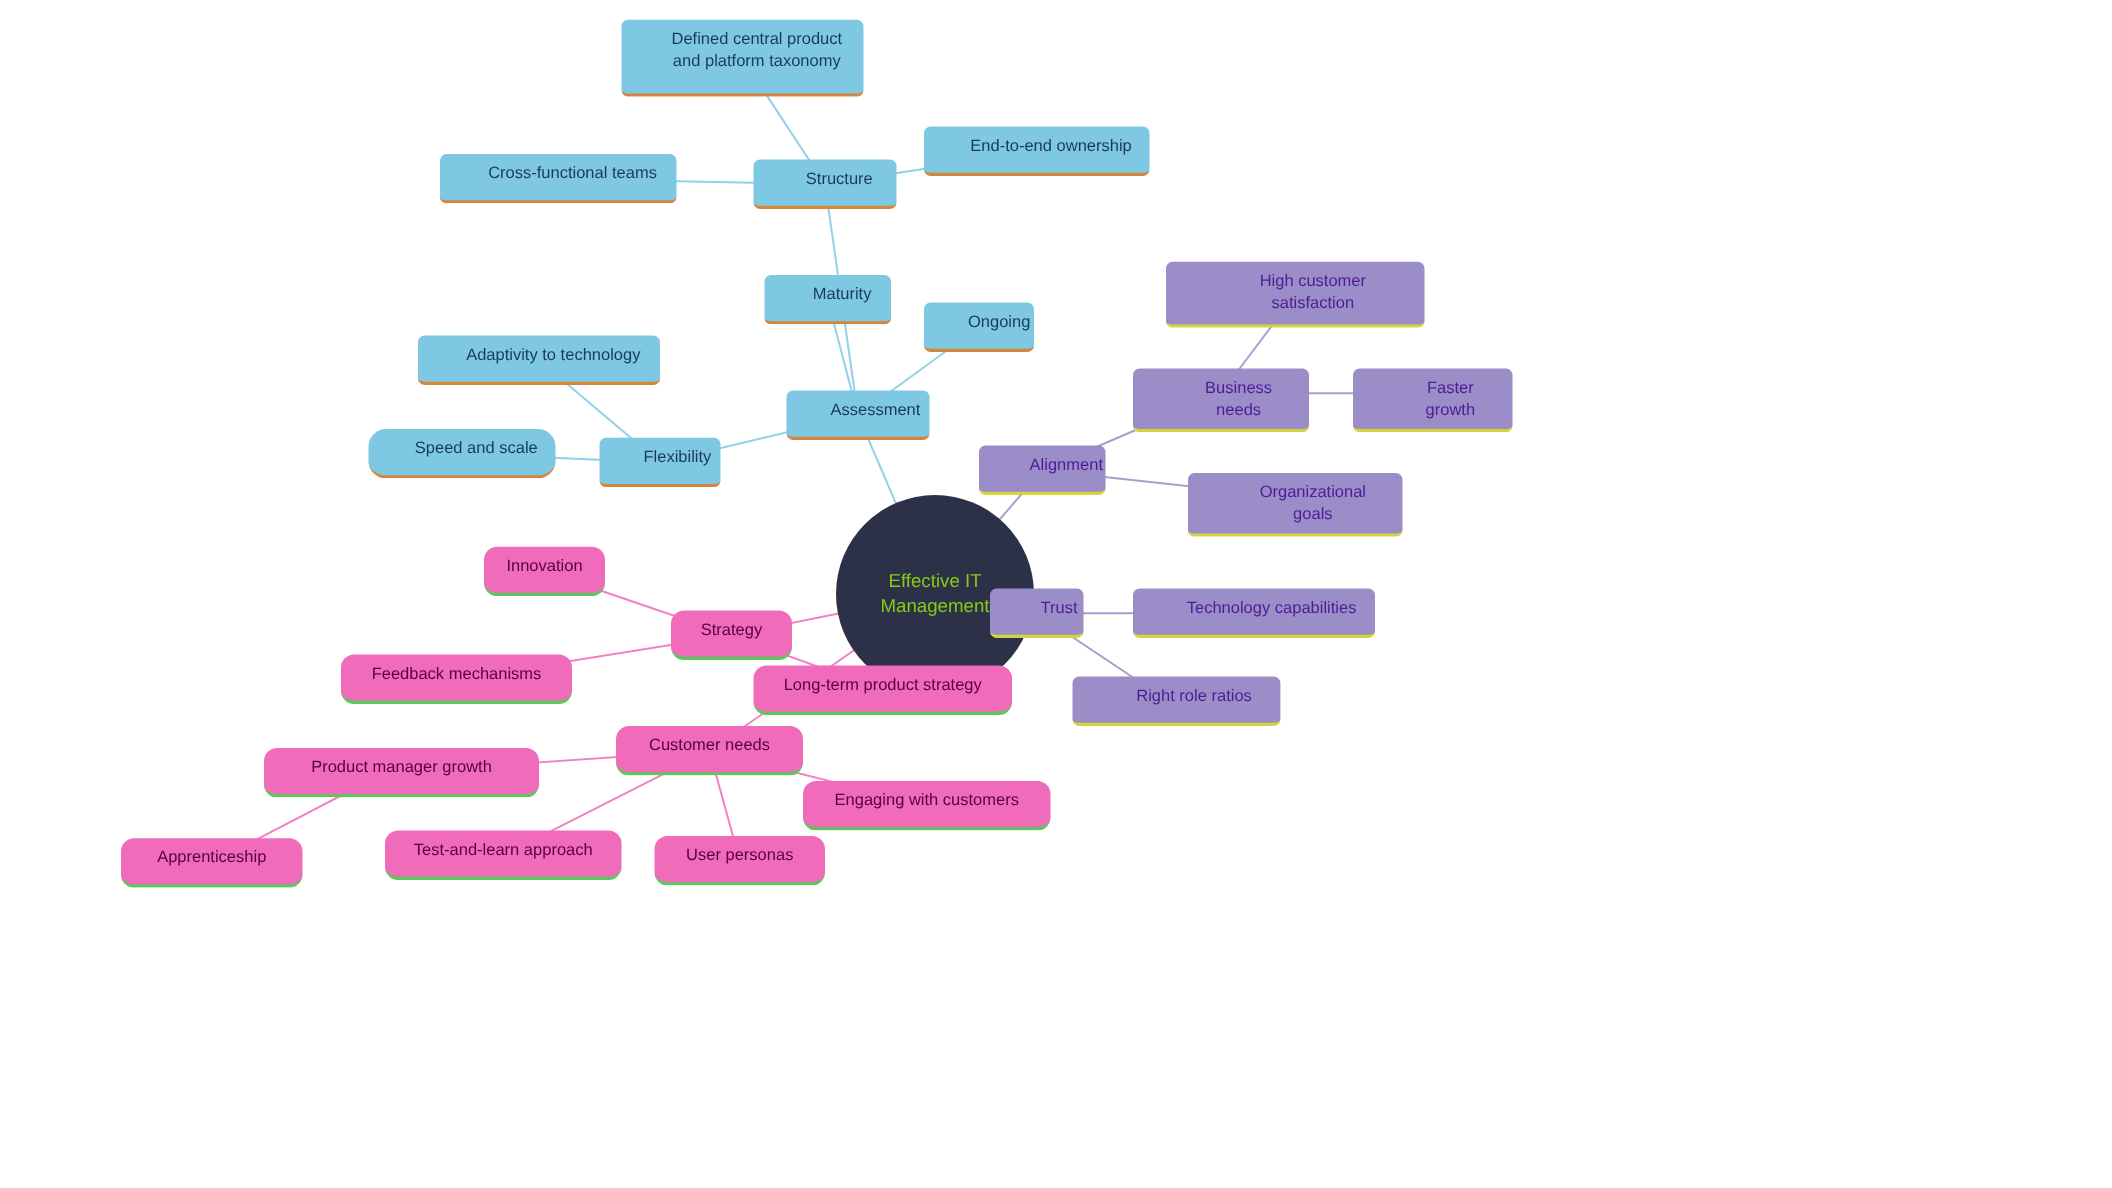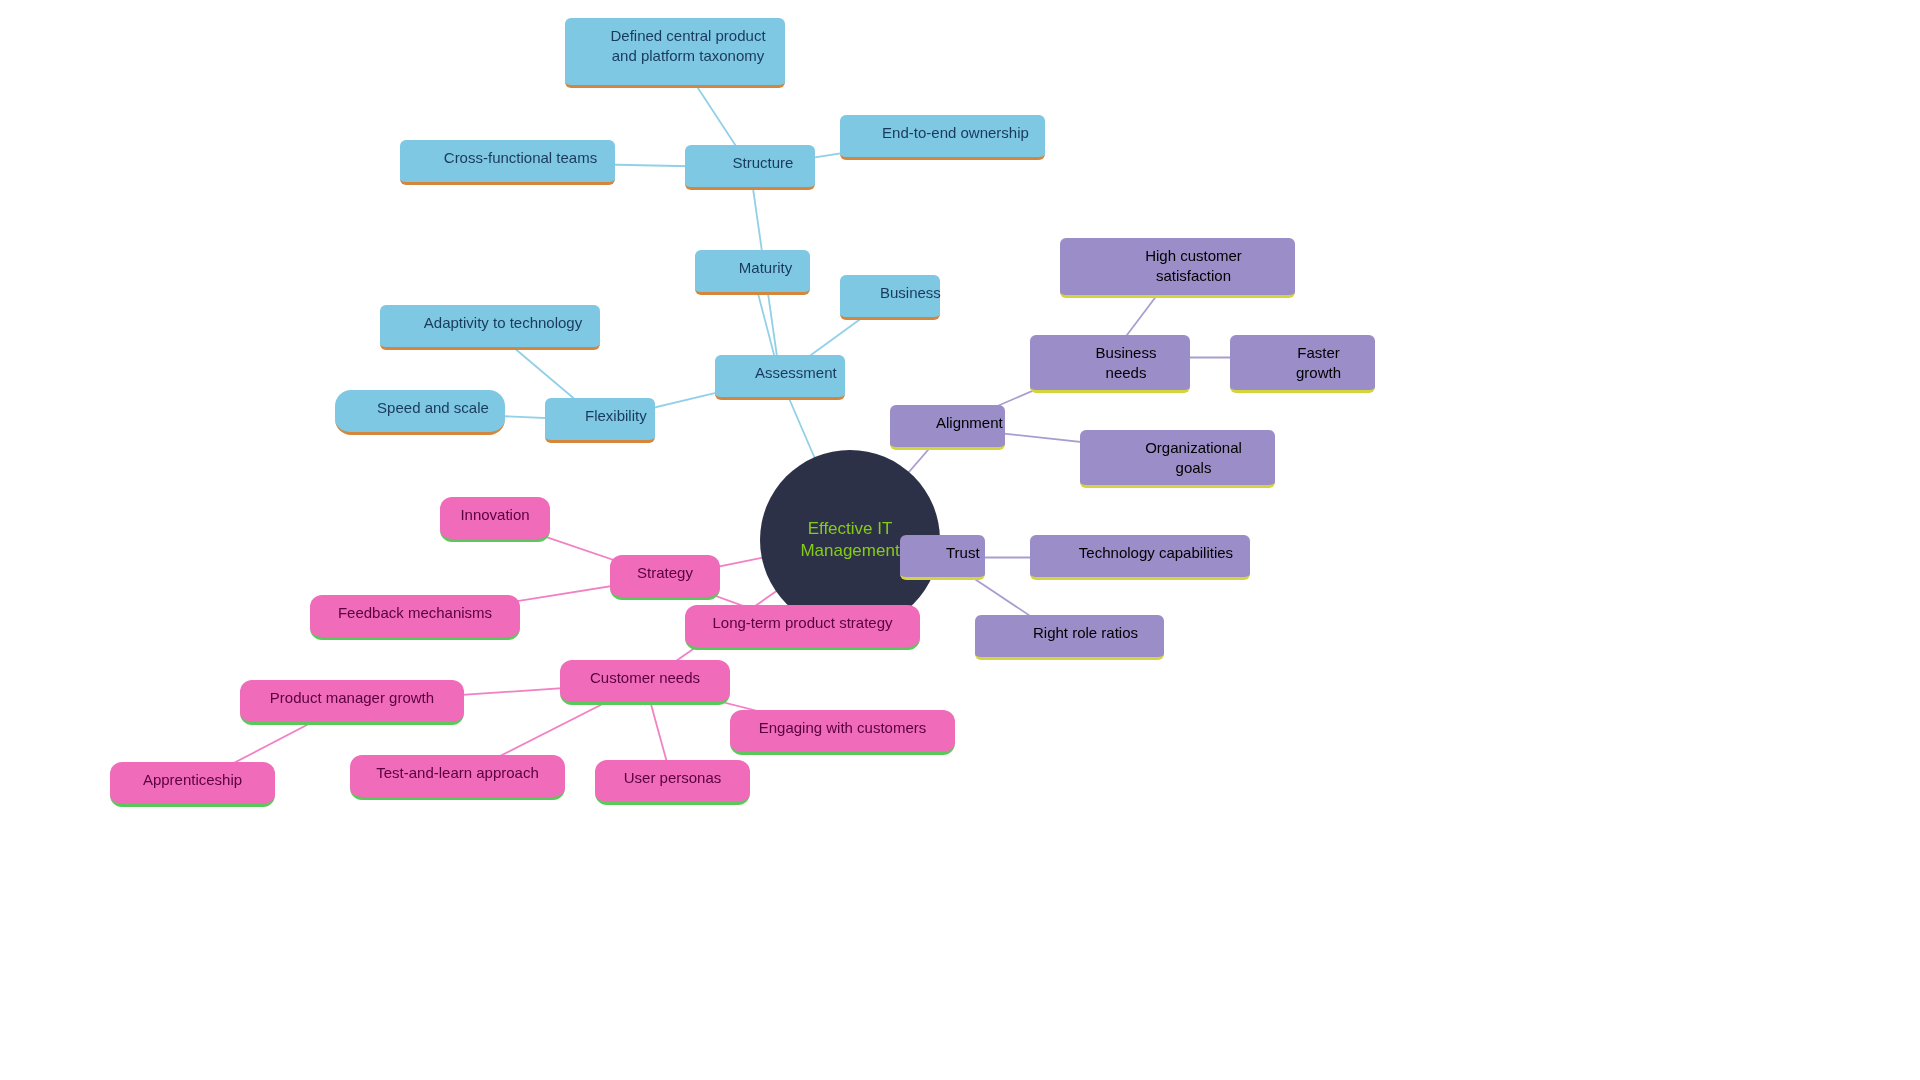--- a/index.html
+++ b/index.html
@@ -29,21 +29,21 @@
       border-bottom: 3px solid transparent;
     }
     .node-blue {
       background: #7ec8e3;
       color: #1a3a5c;
       border-bottom-color: #d4873c;
       padding-left: 40px;
     }
     .node-purple {
       background: #9b8dc8;
-      color: #000000;
+      color: #4c1d95;
       border-bottom-color: #d4d43c;
       padding-left: 46px;
     }
     .node-pink {
       background: #f06bba;
       color: #5a0040;
       border-bottom-color: #5ac85a;
       border-radius: 12px;
     }
     .node-center {
@@ -95,36 +95,36 @@
   </svg>
 
 <div id="nodes-container">
     <div class="node node-center" style="left: 760px; top: 450px;">Effective IT Management</div>
     <div class="node node-blue" style="left: 565px; top: 18px; width: 220px; min-height: 70px;">Defined central product and
 platform taxonomy</div>
     <div class="node node-blue" style="left: 685px; top: 145px; width: 130px; min-height: 45px;">Structure</div>
     <div class="node node-blue" style="left: 400px; top: 140px; width: 215px; min-height: 45px;">Cross-functional teams</div>
     <div class="node node-blue" style="left: 840px; top: 115px; width: 205px; min-height: 45px;">End-to-end ownership</div>
     <div class="node node-blue" style="left: 695px; top: 250px; width: 115px; min-height: 45px;">Maturity</div>
-    <div class="node node-blue" style="left: 840px; top: 275px; width: 100px; min-height: 45px;">Business</div>
+    <div class="node node-blue" style="left: 840px; top: 275px; width: 100px; min-height: 45px;">Ongoing</div>
     <div class="node node-blue" style="left: 715px; top: 355px; width: 130px; min-height: 45px;">Assessment</div>
     <div class="node node-blue" style="left: 380px; top: 305px; width: 220px; min-height: 45px;">Adaptivity to technology</div>
     <div class="node node-blue" style="left: 545px; top: 398px; width: 110px; min-height: 45px;">Flexibility</div>
     <div class="node node-blue" style="left: 335px; top: 390px; width: 170px; min-height: 45px; border-radius: 16px;">Speed and scale</div>
     <div class="node node-purple" style="left: 890px; top: 405px; width: 115px; min-height: 45px;">Alignment</div>
     <div class="node node-purple" style="left: 1030px; top: 335px; width: 160px; min-height: 45px;">Business needs</div>
     <div class="node node-purple" style="left: 1060px; top: 238px; width: 235px; min-height: 60px;">High customer satisfaction</div>
     <div class="node node-purple" style="left: 1230px; top: 335px; width: 145px; min-height: 45px;">Faster growth</div>
     <div class="node node-purple" style="left: 1080px; top: 430px; width: 195px; min-height: 45px;">Organizational goals</div>
     <div class="node node-purple" style="left: 900px; top: 535px; width: 85px; min-height: 45px;">Trust</div>
     <div class="node node-purple" style="left: 1030px; top: 535px; width: 220px; min-height: 45px;">Technology capabilities</div>
     <div class="node node-purple" style="left: 975px; top: 615px; width: 189px; min-height: 45px;">Right role ratios</div>
     <div class="node node-pink" style="left: 610px; top: 555px; width: 110px; min-height: 45px;">Strategy</div>
     <div class="node node-pink" style="left: 440px; top: 497px; width: 110px; min-height: 45px;">Innovation</div>
     <div class="node node-pink" style="left: 310px; top: 595px; width: 210px; min-height: 45px;">Feedback mechanisms</div>
     <div class="node node-pink" style="left: 685px; top: 605px; width: 235px; min-height: 45px;">Long-term product strategy</div>
     <div class="node node-pink" style="left: 560px; top: 660px; width: 170px; min-height: 45px;">Customer needs</div>
-    <div class="node node-pink" style="left: 240px; top: 680px; width: 224px; min-height: 45px;">Product manager growth</div>
+    <div class="node node-pink" style="left: 240px; top: 680px; width: 250px; min-height: 45px;">Product manager growth</div>
     <div class="node node-pink" style="left: 730px; top: 710px; width: 225px; min-height: 45px;">Engaging with customers</div>
     <div class="node node-pink" style="left: 350px; top: 755px; width: 215px; min-height: 45px; text-align: center;">Test-and-learn approach</div>
     <div class="node node-pink" style="left: 595px; top: 760px; width: 155px; min-height: 45px;">User personas</div>
     <div class="node node-pink" style="left: 110px; top: 762px; width: 165px; min-height: 45px;">Apprenticeship</div>
   </div>
 
 </body></html>

